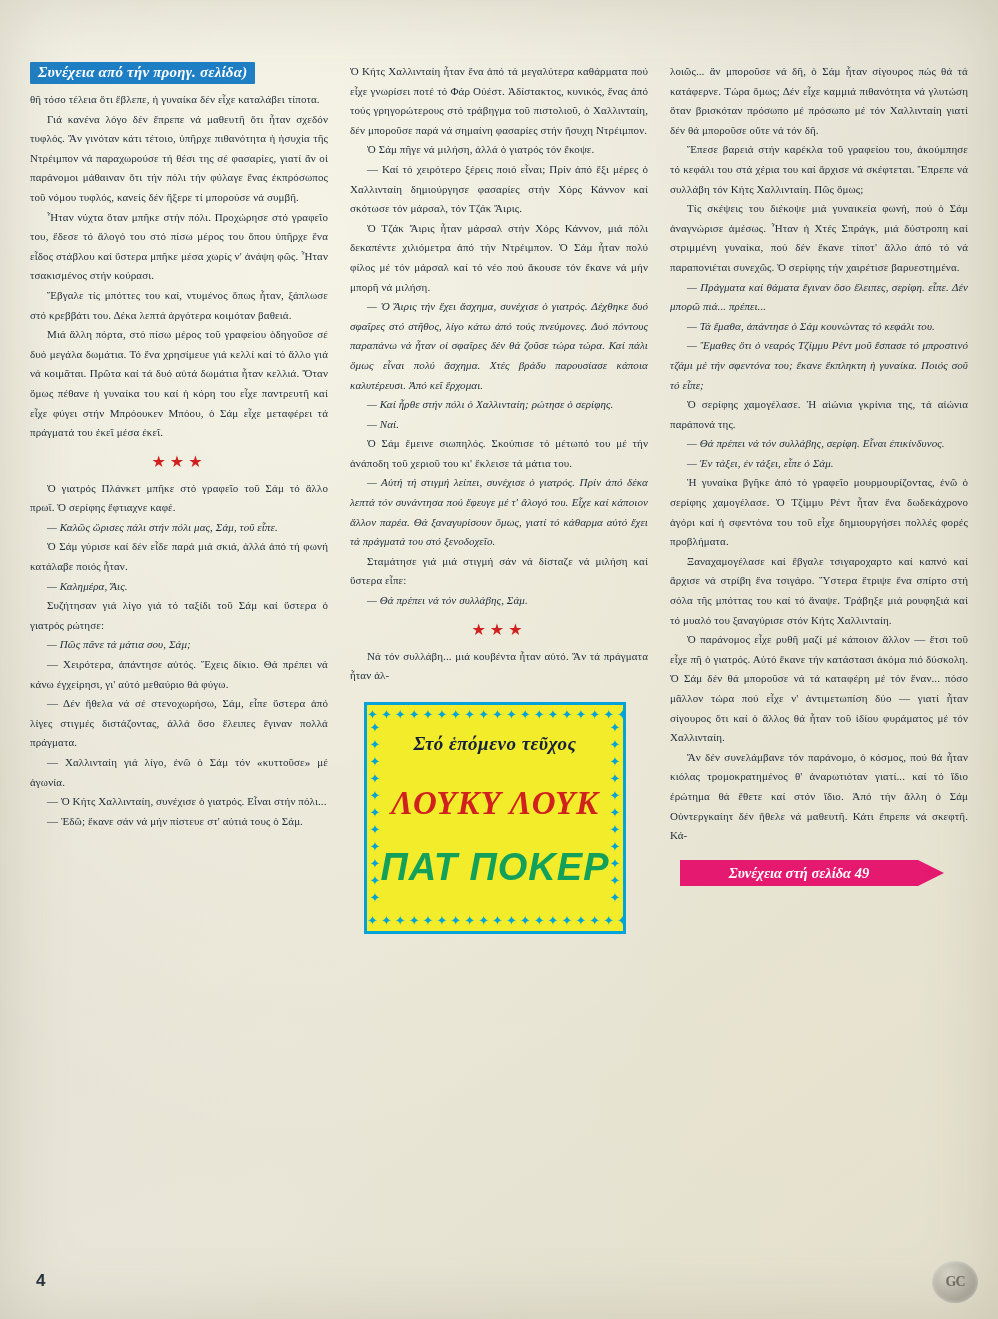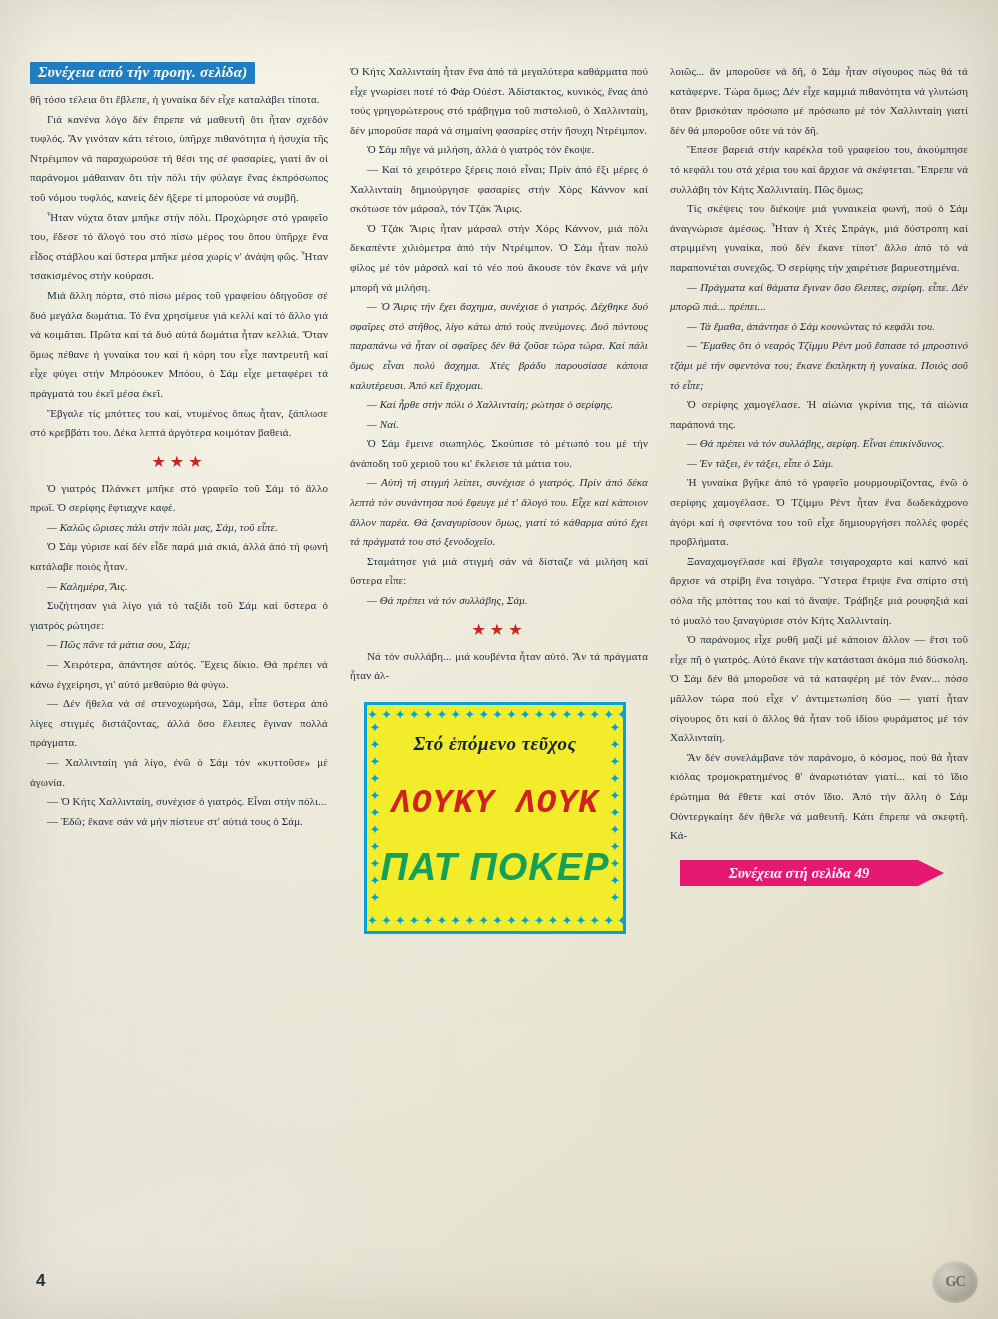--- a/index.html
+++ b/index.html
@@ -115,21 +115,21 @@
   .ad-line1 {
     font-family: "Liberation Serif", serif;
     font-weight: bold;
     font-style: italic;
     font-size: 19px;
     color: #14213b;
     margin-top: 18px;
     letter-spacing: 0.5px;
   }
   .ad-line2 {
-    font-family: Liberation Mono, monospace;
+    font-family: Liberation Serif, serif;
     font-weight: bold;
     font-style: italic;
     font-size: 33px;
     color: #d0211f;
     margin-top: 30px;
     letter-spacing: 1px;
   }
   .ad-line3 {
     font-family: "Liberation Sans", sans-serif;
     font-weight: bold;
@@ -213,22 +213,22 @@
 
 <div class="content">
 
   <div class="columns">
 
     <div class="col">
       <div class="contin-head">Συνέχεια από τήν προηγ. σελίδα)</div>
       <p class="noind">θῆ τόσο τέλεια ὅτι ἔβλεπε, ἡ γυναίκα δέν εἶχε καταλάβει τίποτα.</p>
       <p>Γιά κανένα λόγο δέν ἔπρεπε νά μαθευτῆ ὅτι ἦταν σχεδόν τυφλός. Ἄν γινόταν κάτι τέτοιο, ὑπῆρχε πιθανότητα ἡ ἡσυχία τῆς Ντρέιμπον νά παραχωρούσε τή θέσι της σέ φασαρίες, γιατί ἄν οἱ παράνομοι μάθαιναν ὅτι τήν πόλι τήν φύλαγε ἕνας ἐκπρόσωπος τοῦ νόμου τυφλός, κανείς δέν ἤξερε τί μπορούσε νά συμβῆ.</p>
       <p>Ἦταν νύχτα ὅταν μπῆκε στήν πόλι. Προχώρησε στό γραφεῖο του, ἔδεσε τό ἄλογό του στό πίσω μέρος του ὅπου ὑπῆρχε ἕνα εἶδος στάβλου καί ὕστερα μπῆκε μέσα χωρίς ν' ἀνάψη φῶς. Ἦταν τσακισμένος στήν κούρασι.</p>
+      <p>Ἔβγαλε τίς μπόττες του καί, ντυμένος ὅπως ἦταν, ξάπλωσε στό κρεββάτι του. Δέκα λεπτά ἀργότερα κοιμόταν βαθειά.</p>
       <p>Μιά ἄλλη πόρτα, στό πίσω μέρος τοῦ γραφείου ὁδηγοῦσε σέ δυό μεγάλα δωμάτια. Τό ἕνα χρησίμευε γιά κελλί καί τό ἄλλο γιά νά κοιμᾶται. Πρῶτα καί τά δυό αὐτά δωμάτια ἦταν κελλιά. Ὅταν ὅμως πέθανε ἡ γυναίκα του καί ἡ κόρη του εἶχε παντρευτῆ καί εἶχε φύγει στήν Μπρόουκεν Μπόου, ὁ Σάμ εἶχε μεταφέρει τά πράγματά του ἐκεῖ μέσα ἐκεῖ.</p>
-      <p>Ἔβγαλε τίς μπόττες του καί, ντυμένος ὅπως ἦταν, ξάπλωσε στό κρεββάτι του. Δέκα λεπτά ἀργότερα κοιμόταν βαθειά.</p>
       <div class="stars">★★★</div>
       <p>Ὁ γιατρός Πλάνκετ μπῆκε στό γραφεῖο τοῦ Σάμ τό ἄλλο πρωΐ. Ὁ σερίφης ἔφτιαχνε καφέ.</p>
       <p class="dash ital">— Καλῶς ὥρισες πάλι στήν πόλι μας, Σάμ, τοῦ εἶπε.</p>
       <p>Ὁ Σάμ γύρισε καί δέν εἶδε παρά μιά σκιά, ἀλλά ἀπό τή φωνή κατάλαβε ποιός ἦταν.</p>
       <p class="dash ital">— Καλημέρα, Ἄις.</p>
       <p>Συζήτησαν γιά λίγο γιά τό ταξίδι τοῦ Σάμ καί ὕστερα ὁ γιατρός ρώτησε:</p>
       <p class="dash ital">— Πῶς πᾶνε τά μάτια σου, Σάμ;</p>
       <p class="dash">— Χειρότερα, ἀπάντησε αὐτός. Ἔχεις δίκιο. Θά πρέπει νά κάνω ἐγχείρησι, γι' αὐτό μεθαύριο θά φύγω.</p>
       <p class="dash">— Δέν ἤθελα νά σέ στενοχωρήσω, Σάμ, εἶπε ὕστερα ἀπό λίγες στιγμές διστάζοντας, ἀλλά ὅσο ἔλειπες ἔγιναν πολλά πράγματα.</p>
       <p class="dash">— Χαλλινταίη γιά λίγο, ἐνῶ ὁ Σάμ τόν «κυττοῦσε» μέ ἀγωνία.</p>

